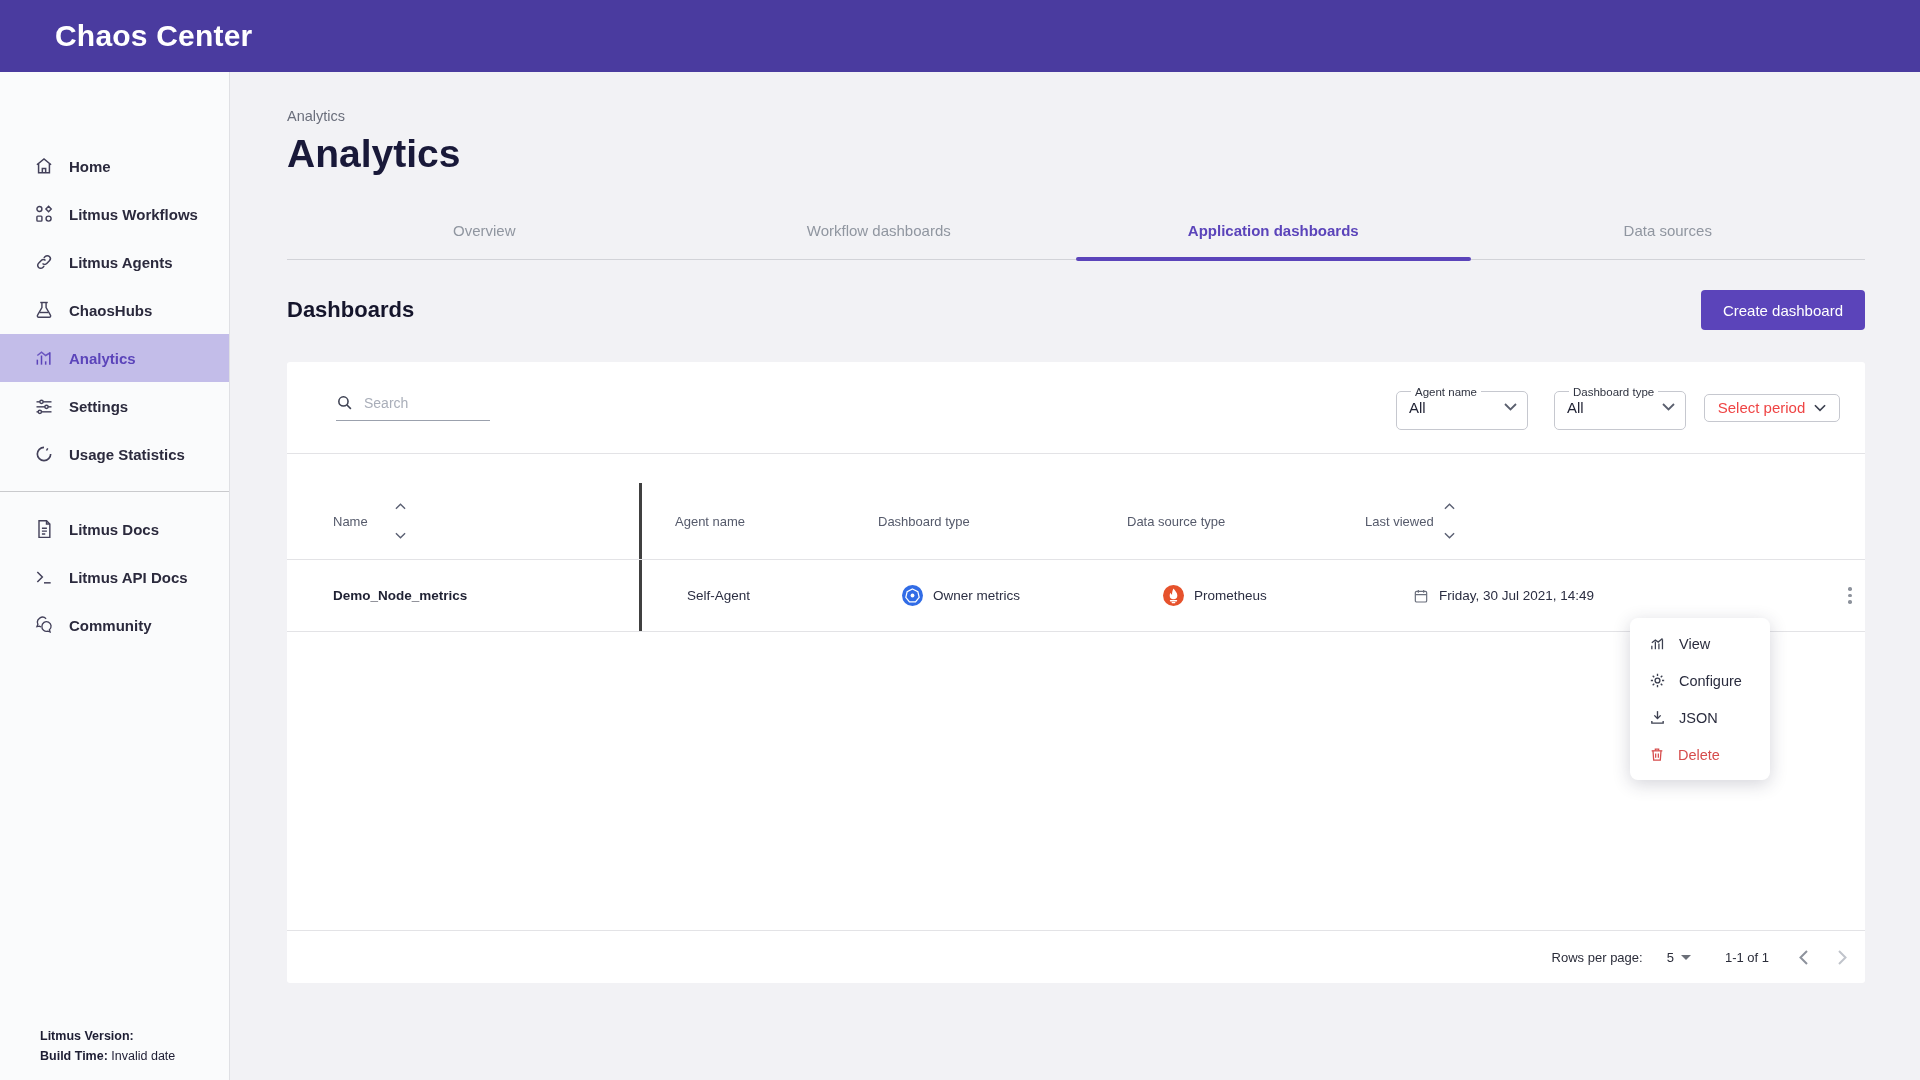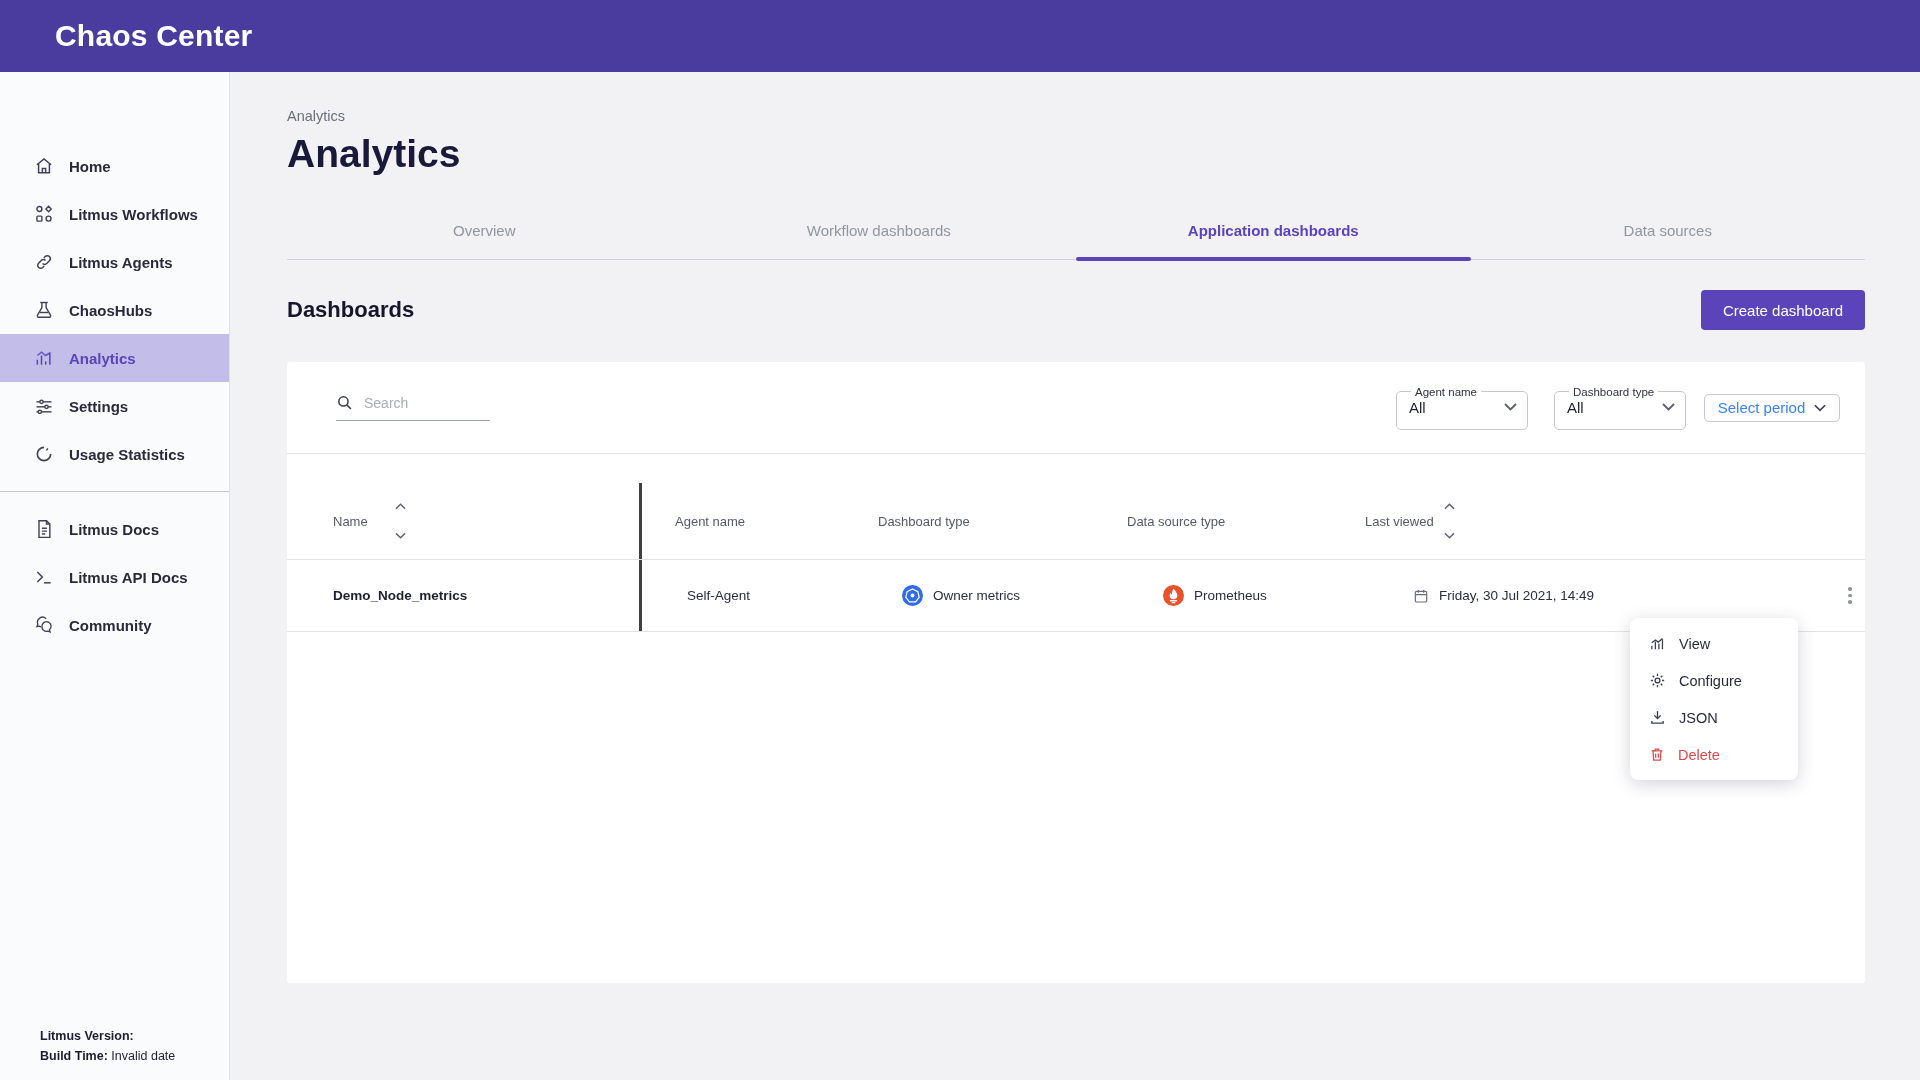--- a/index.html
+++ b/index.html
@@ -58,21 +58,21 @@
   .search input { border:none; outline:none; width:110px; font-size:14px;
     font-family:inherit; color:#2b2d42; background:transparent; }
   .search input::placeholder { color:#a9aeb9; }
   .filters-right { margin-left:auto; display:flex; align-items:center; }
   fieldset.fsel { width:132px; height:44px; border:1px solid #c6c8cf; border-radius:5px;
     padding:0 10px 0 12px; background:#fff; cursor:pointer; }
   fieldset.fsel legend { font-size:11.5px; color:#2f3340; padding:0 4px; margin-left:2px; }
   .fsel-row { display:flex; align-items:center; justify-content:space-between; margin-top:1px; }
   .fsel-value { font-size:15px; color:#1f2133; }
   .period-btn { width:136px; height:28px; border:1px solid #c6c8cf; border-radius:5px; background:#fff;
-    display:flex; align-items:center; justify-content:center; gap:9px; font-size:15px; color:#3b82f6;
+    display:flex; align-items:center; justify-content:center; gap:9px; font-size:15px; color:#ef4444;
     font-family:inherit; cursor:pointer; margin-left:18px; }
   .gap26 { width:26px; }
 
   .tspacer { height:29px; }
   .tgrid { display:grid; grid-template-columns:355px 203px 249px 238px 400px 1fr; align-items:center; }
   .thead { height:77px; border-bottom:1px solid #e3e3e6; }
   .th { font-size:13px; color:#555a6b; display:flex; align-items:center; padding-left:33px; }
   .th.first { padding-left:46px; }
   .cell-divided { border-right:3px solid #404040; height:100%; }
   .sort-stack { display:flex; flex-direction:column; justify-content:space-between; height:36px; }
@@ -90,21 +90,21 @@
   .tfill { flex:1; }
   .pagination { height:53px; border-top:1px solid #e3e3e6; display:flex; align-items:center;
     justify-content:flex-end; padding-right:18px; font-size:13px; color:#2b2d3a; }
   .rpp-value { display:flex; align-items:center; gap:7px; margin-left:24px; cursor:pointer; }
   .caret-down { width:0; height:0; border-left:5px solid transparent; border-right:5px solid transparent;
     border-top:5px solid #6b6f78; }
   .pag-range { margin-left:34px; }
   .pag-btn { background:none; border:none; cursor:pointer; line-height:0; margin-left:30px; }
 
   
-  .row-menu { position:absolute; left:1630px; top:618px; width:168px; background:#fff;
+  .row-menu { position:absolute; left:1630px; top:618px; width:140px; background:#fff;
     border-radius:8px; box-shadow:0 4px 18px rgba(40,40,70,.20); padding:7px 0; z-index:40; }
   .menu-item { height:37px; display:flex; align-items:center; gap:13px; padding-left:19px;
     font-size:14.5px; color:#2a2c3e; cursor:pointer; }
   .menu-item.danger { color:#d64c4c; }
 
   svg { display:block; }
 </style>
 </head>
 <body>
 
@@ -386,20 +386,38 @@
         <button class="kebab">
             <i></i>
             <i></i>
             <i></i>
           </button>
       </div>
     </div>
 
     <div class="tfill"></div>
 
+    <div class="pagination">
+      <span>Rows per page:</span>
+      <span class="rpp-value">
+        <span>5</span>
+        <span class="caret-down"></span>
+      </span>
+      <span class="pag-range">1-1 of 1</span>
+      <button class="pag-btn">
+        <svg width="9" height="15" viewBox="0 0 9 15">
+            <polyline points="8,1 1.5,7.5 8,14" fill="none" stroke="#8d929c" stroke-width="2"></polyline>
+          </svg>
+      </button>
+      <button class="pag-btn">
+        <svg width="9" height="15" viewBox="0 0 9 15">
+            <polyline points="1,1 7.5,7.5 1,14" fill="none" stroke="#c0c4cb" stroke-width="2"></polyline>
+          </svg>
+      </button>
+    </div>
   </div>
 </div>
 
 <div class="row-menu">
   <div class="menu-item">
     <span>
       <svg width="17" height="17" viewBox="0 0 24 24" fill="none" stroke="#3c4050" stroke-width="1.8">
           <path d="M4 20v-5M9 20V9M14 20v-8M19 20V6"></path>
           <path d="M4 11l5-4 4 3 6-5"></path>
         </svg>

